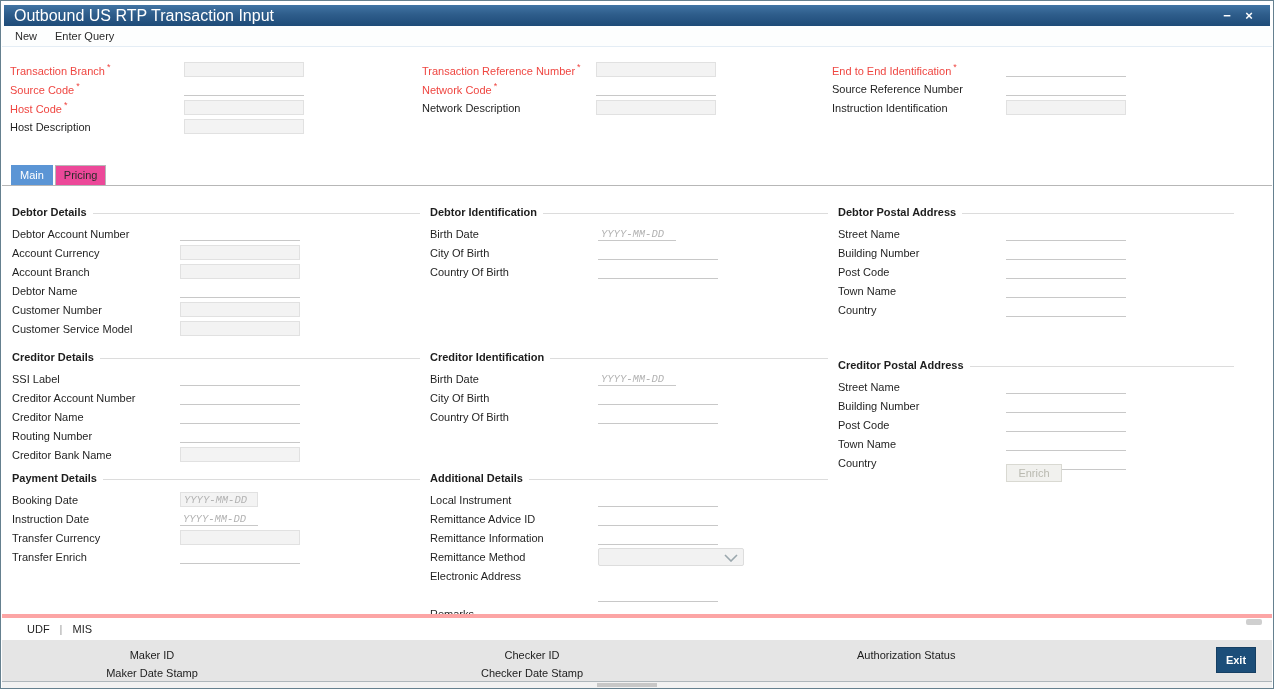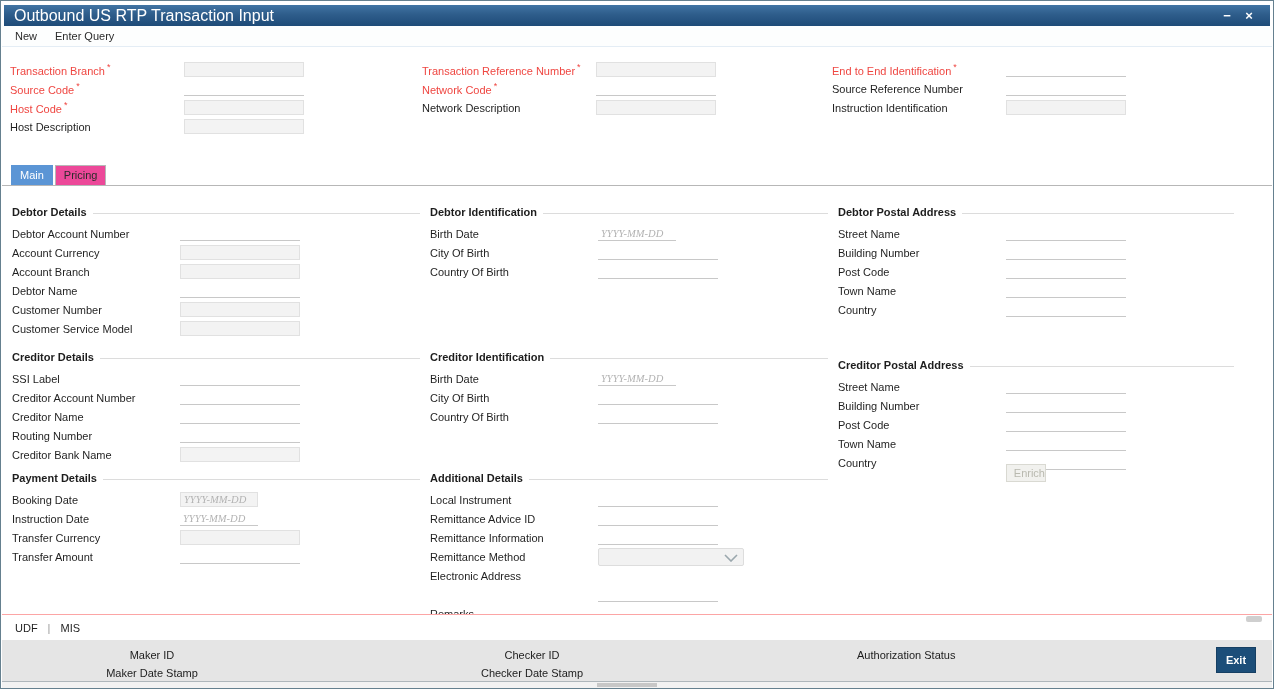--- a/index.html
+++ b/index.html
@@ -16,21 +16,21 @@
   
   .toolbar { position:absolute; left:1px; right:1px; top:25px; height:21px; background:#fdfefe;
     border-bottom:1px solid #e4edf5; display:flex; align-items:center; padding-left:13px; gap:18px; }
   .toolbtn { font-size:11px; color:#2b2b2b; cursor:pointer; }
 
   
   .fieldrow { display:flex; align-items:center; height:19px; }
   .lbl { padding-right:9px; font-size:11px; color:#1f1f1f; white-space:nowrap; }
   .lbl.req { color:#ef4641; }
   sup.ast { color:#ef4641; font-size:9px; margin-left:2px; }
-  input.inp { height:15px; font-size:10px; font-family:Liberation Serif, serif; color:#333; padding:0 3px; outline:none; }
+  input.inp { height:15px; font-size:15px; font-family:Liberation Mono, monospace; color:#333; padding:0 3px; outline:none; }
   input.box { width:120px; background:#f3f3f3; border:1px solid #e1e1e1; }
   input.line { width:120px; background:#fff; border:none; border-bottom:1px solid #c8c8c8; }
   input.date { width:78px; }
   input::placeholder { color:#b3b3b3; font-style:italic; font-size:10.5px; }
 
   
   .hform { position:absolute; left:1px; right:1px; top:46px; height:116px; background:#fff; }
   .hcol { position:absolute; top:13px; }
   .hcol .lbl { width:174px; }
 
@@ -44,31 +44,31 @@
   .main { position:absolute; left:1px; right:1px; top:186px; height:427px; background:#fff; }
   .sec { position:absolute; }
   .sechdr { display:flex; align-items:center; height:16px; margin-bottom:4px;margin-top:13px; }
   .sechdr .t { font-size:11px; font-weight:bold; color:#1d1d1d; white-space:nowrap; }
   .sechdr .rule { flex:1; border-top:1px solid #dcdcdc; margin-left:6px; margin-top:2px; }
   .sec .lbl { width:168px; }
   .sec1 { left:10px;  width:408px; }
   .sec2 { left:428px; width:398px; }
   .sec3 { left:836px; width:396px; }
 
-  .btn-enrich { position:absolute; left:1004px; top:277px; width:40px; height:18px;
+  .btn-enrich { position:absolute; left:1004px; top:277px; width:56px; height:18px;
     background:#f1f1ee; border:1px solid #d9d9d2; color:#b9b9af; font-size:11px;
-    font-family:"Liberation Sans",sans-serif;text-align:right; }
+    font-family:"Liberation Sans",sans-serif; }
 
   
   .dropdown { width:146px; height:18px; background:#f2f2f2; border:1px solid #ddd; border-radius:2px;
     display:flex; align-items:center; justify-content:flex-end; padding-right:5px; cursor:pointer; }
 
   
-  .linksbar { position:absolute; left:1px; right:1px; top:613px; height:26px; border-top:1px solid #fca5a5;
-    background:#fff; display:flex; align-items:center; padding-left:13px; gap:10px; }
+  .linksbar { position:absolute; left:1px; right:1px; top:613px; height:26px; border-top:4px solid #fca5a5;
+    background:#fff; display:flex; align-items:center; padding-left:25px; gap:10px; }
   .linkbtn { font-size:11px; color:#1f1f1f; cursor:pointer; }
   .linksep { color:#9a9a9a; font-size:11px; }
   .vscroll-thumb { position:absolute; right:10px; top:1px; width:16px; height:6px; background:#cfcfcf; border-radius:2px; }
 
   
   .footer { position:absolute; left:1px; right:1px; top:639px; height:41px; background:#e5e5e5; }
   .fcell { position:absolute; font-size:11px; color:#1c1c1c; white-space:nowrap; }
   .f-maker-id     { left:0;   top:9px;  width:300px; text-align:center; }
   .f-maker-date   { left:0;   top:27px; width:300px; text-align:center; }
   .f-checker-id   { left:380px; top:9px;  width:300px; text-align:center; }
@@ -317,21 +317,21 @@
       </div>
       <div class="fieldrow">
         <span class="lbl">Instruction Date</span>
         <input class="inp line date" placeholder="YYYY-MM-DD" style="">
       </div>
       <div class="fieldrow">
         <span class="lbl">Transfer Currency</span>
         <input class="inp box" readonly="" style="">
       </div>
       <div class="fieldrow">
-        <span class="lbl">Transfer Amount</span>
+        <span class="lbl">Transfer Enrich</span>
         <input class="inp line" style="">
       </div>
     </div>
 
     <div class="sec sec2" style="top:270px;">
       <div class="sechdr">
           <span class="t">Additional Details</span>
           <span class="rule"></span>
         </div>
       <div class="fieldrow">

